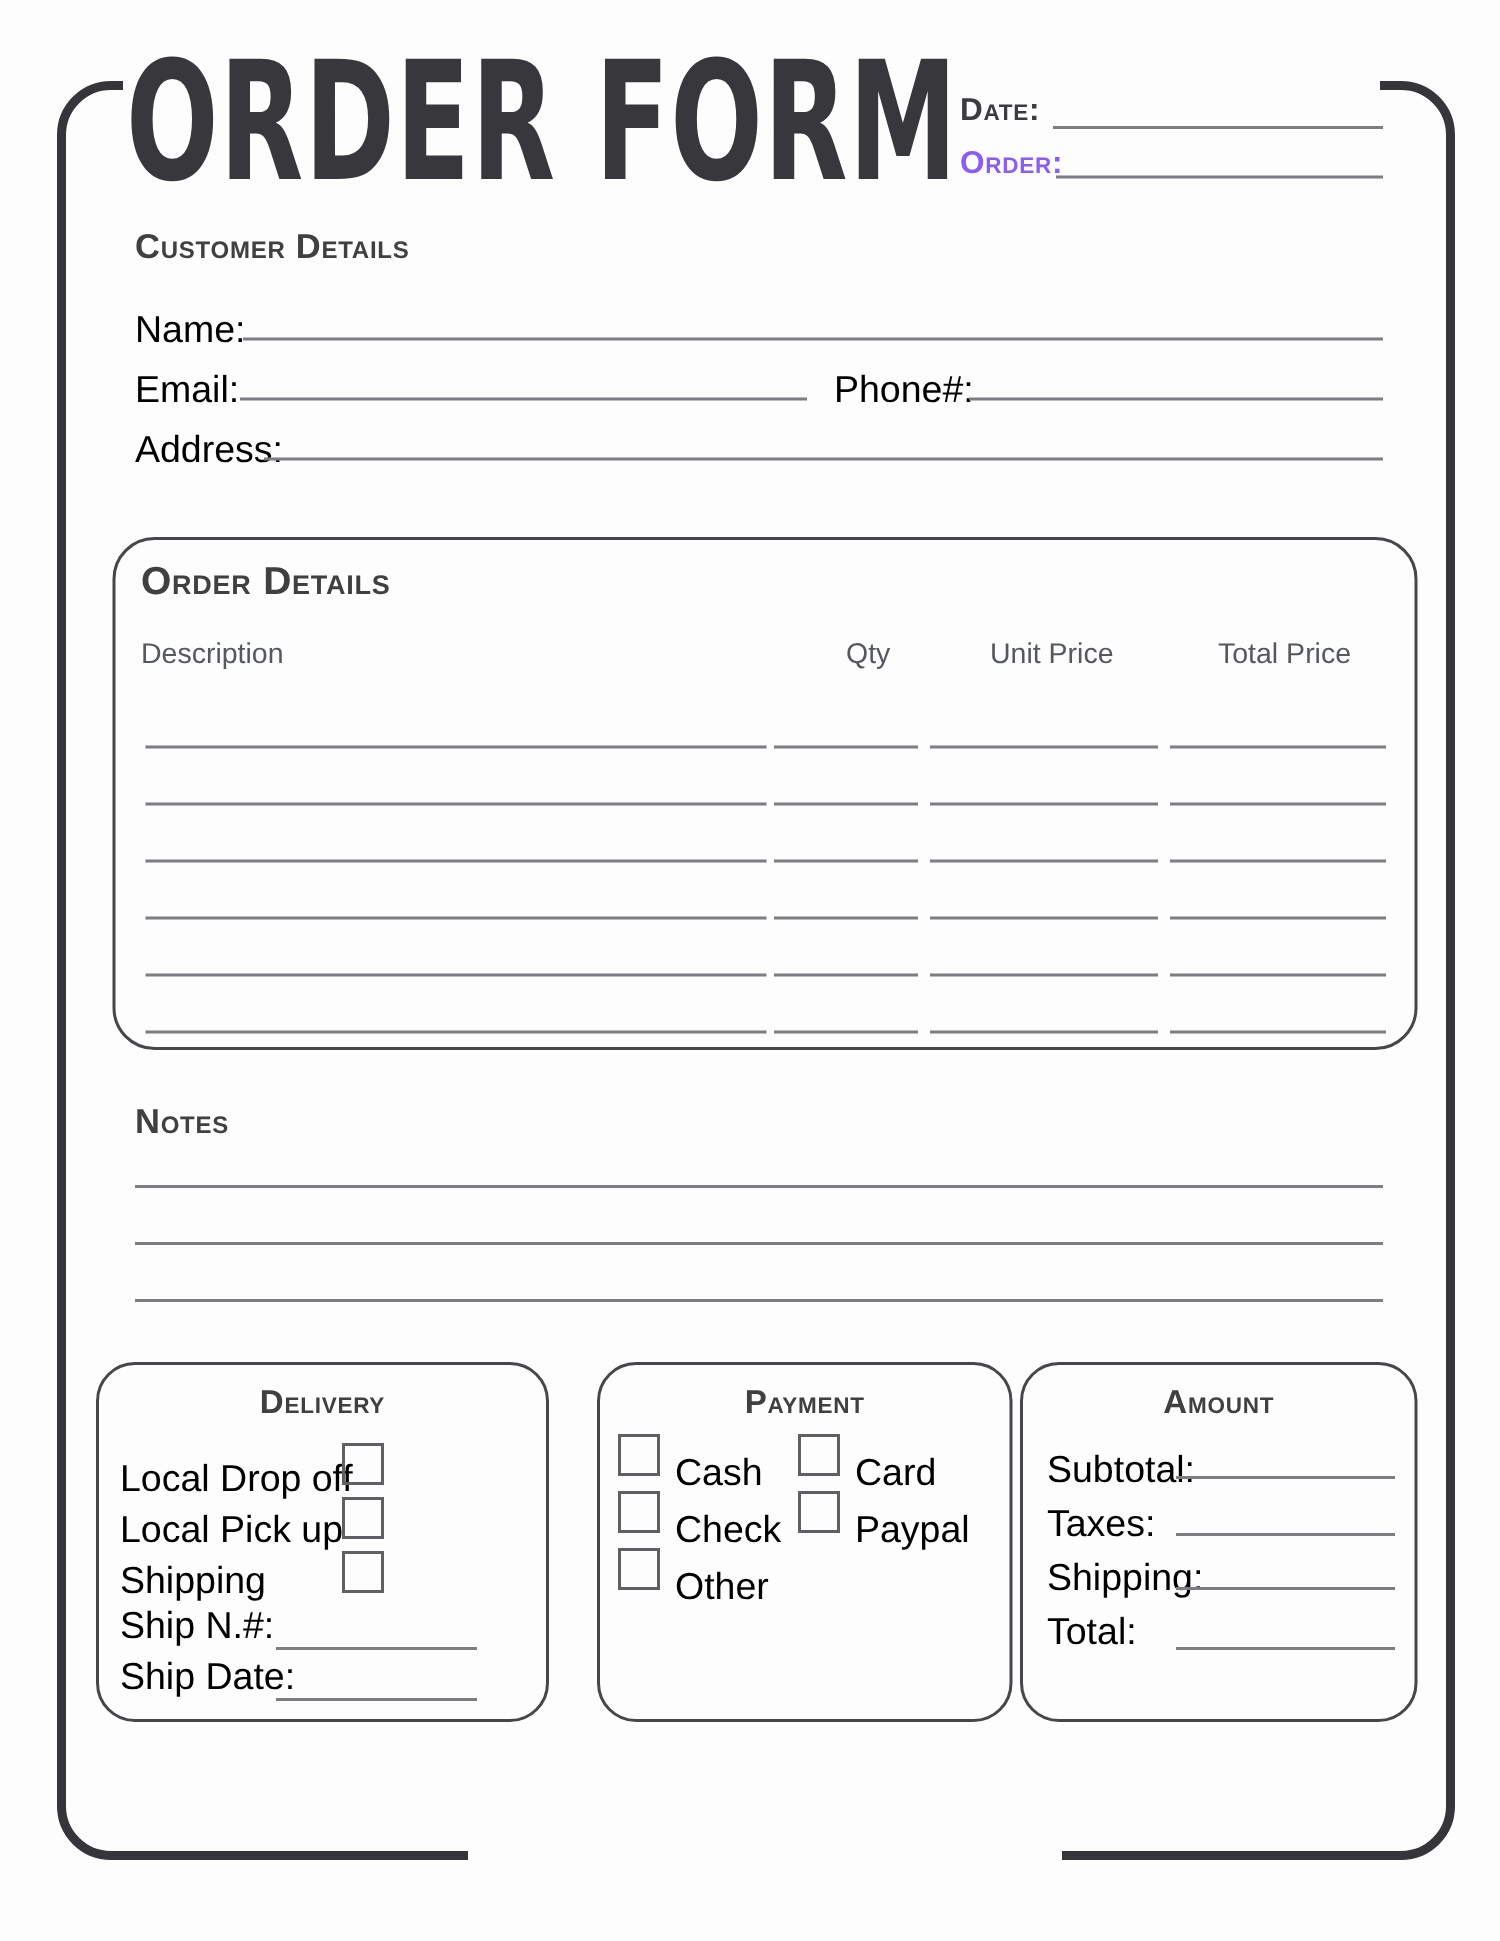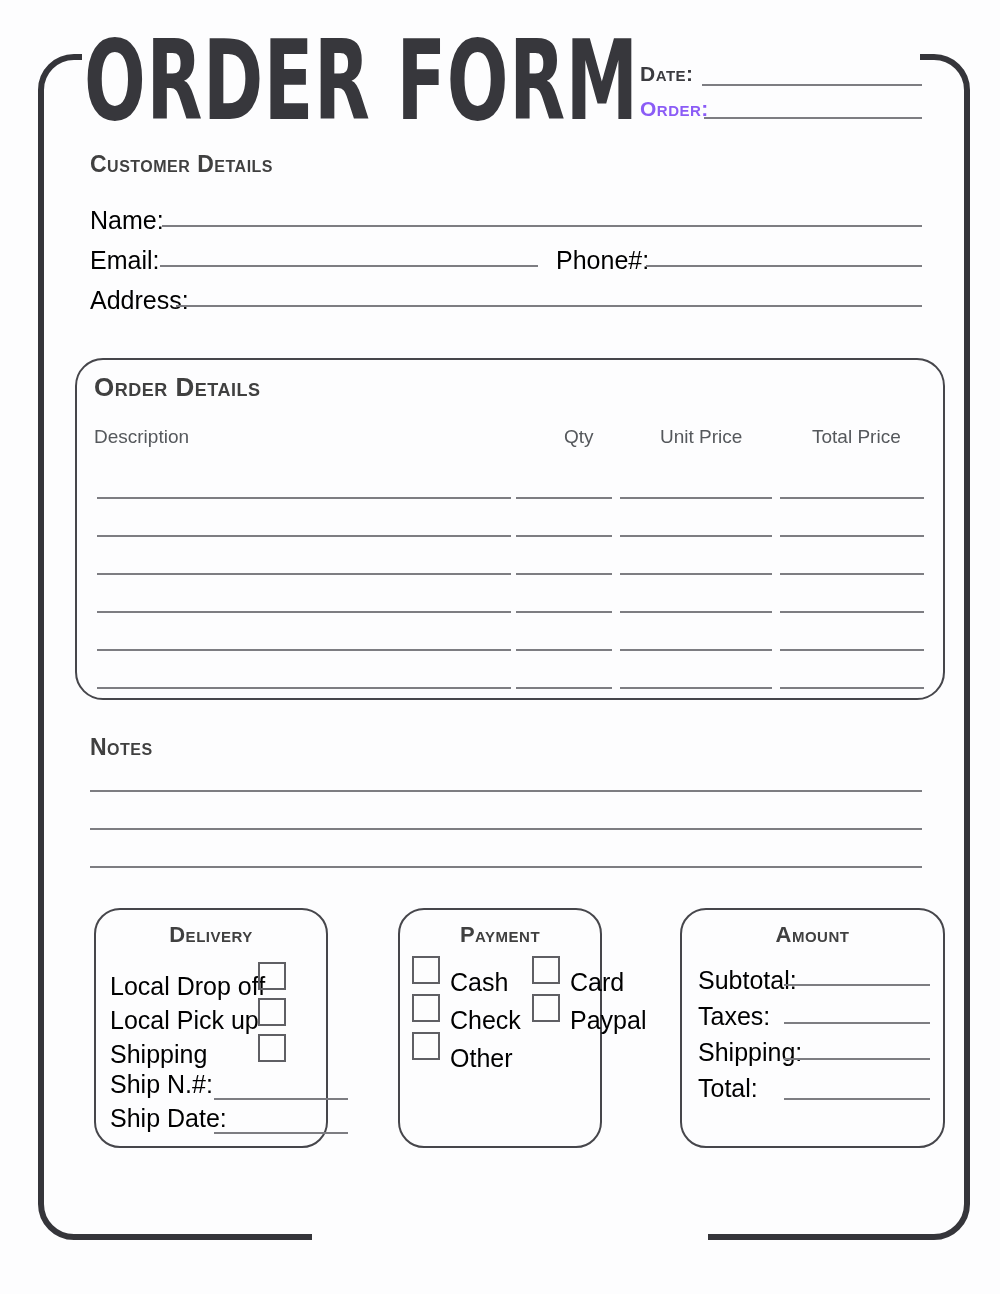--- a/index.html
+++ b/index.html
@@ -58,22 +58,22 @@
   .seg-unit  { left:543px; top:0; width:152px; }
   .seg-total { left:703px; top:0; width:144px; }
 
   
   .h-notes { left:90px; top:734px; }
   #notes-lines { position:absolute; left:90px; top:790px; width:832px; height:120px; }
   .nline { left:0; width:832px; }
 
   
   .bbox { position:absolute; top:908px; height:240px; border:2px solid #46464b; border-radius:26px; }
-  .delivery-box { left:94px;  width:234px; }
-  .payment-box  { left:398px; width:204px; }
+  .delivery-box { left:64px;  width:302px; }
+  .payment-box  { left:398px; width:277px; }
   .amount-box   { left:680px; width:265px; }
   .bbox .lbl { position:absolute; }
   .cb { position:absolute; width:28px; height:28px; border:2px solid #5f5f64; background:transparent; }
 
   
   .d-opt0 { left:14px; top:62px; }   .d-cb0 { left:162px; top:52px; }
   .d-opt1 { left:14px; top:96px; }   .d-cb1 { left:162px; top:88px; }
   .d-opt2 { left:14px; top:130px; }  .d-cb2 { left:162px; top:124px; }
   .d-shipn { left:14px; top:160px; } .d-shipn-line { left:118px; top:188px; width:134px; }
   .d-shipd { left:14px; top:194px; } .d-shipd-line { left:118px; top:222px; width:134px; }

